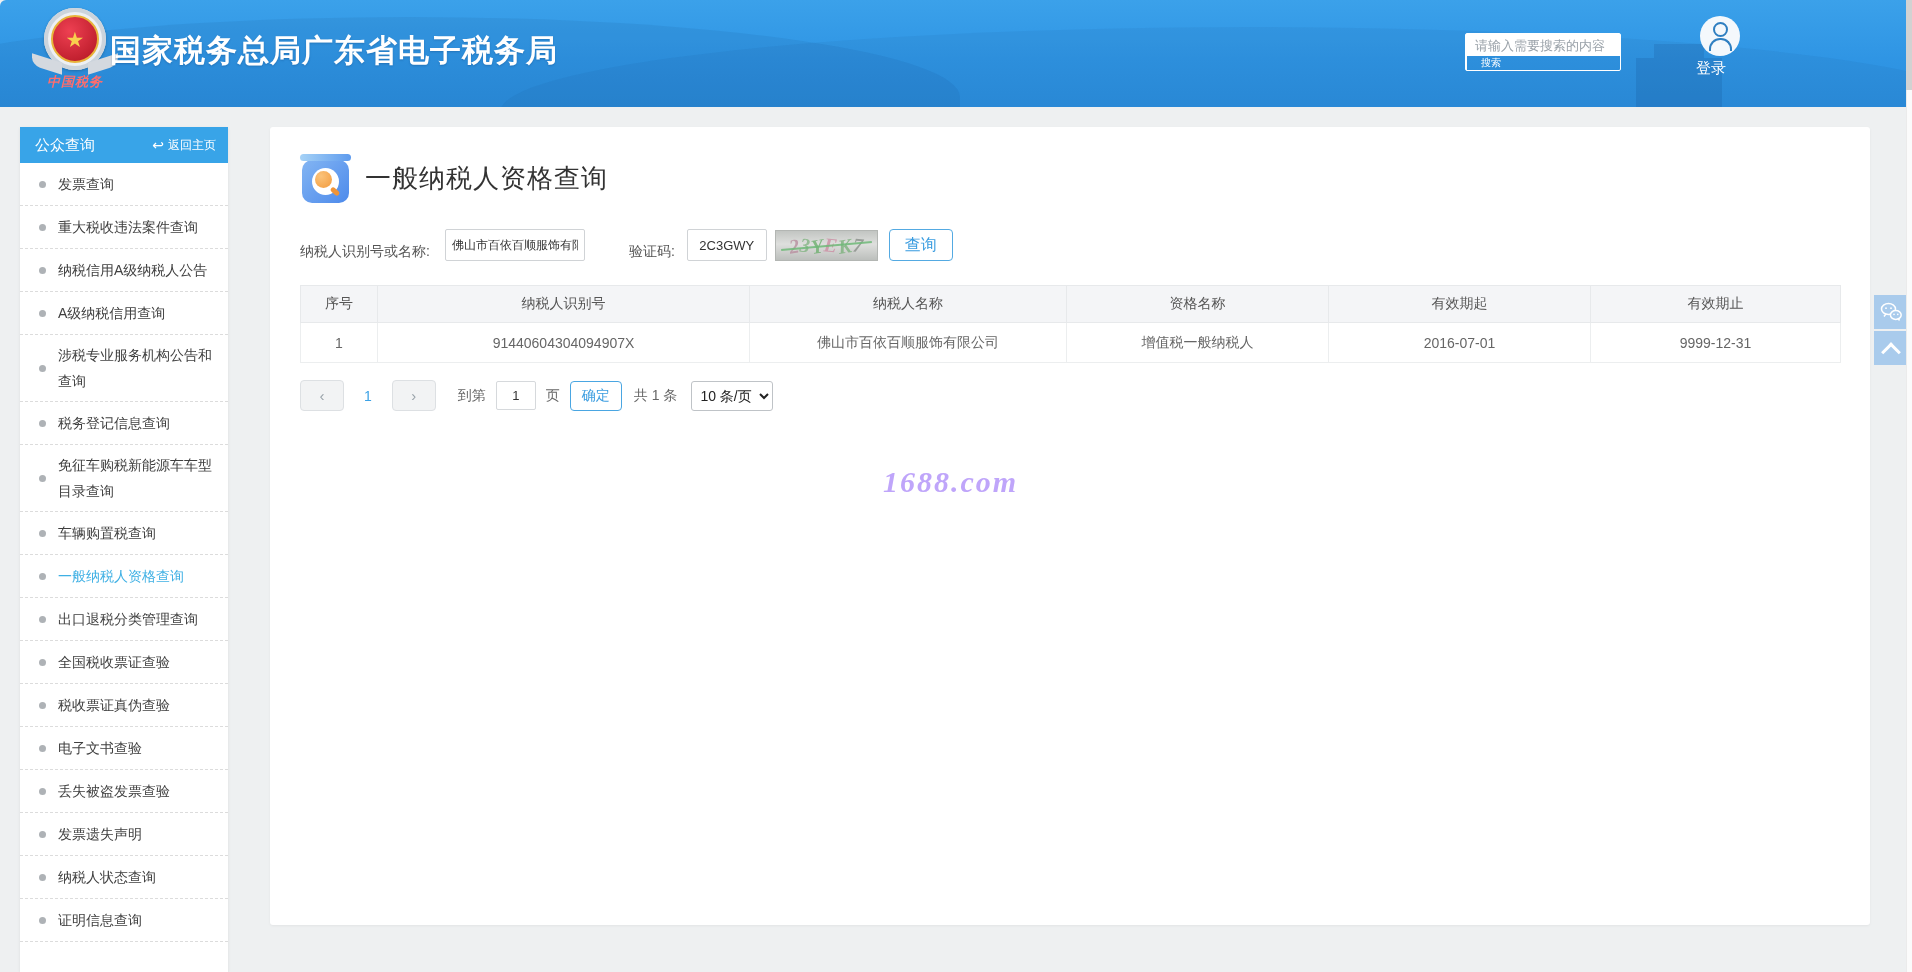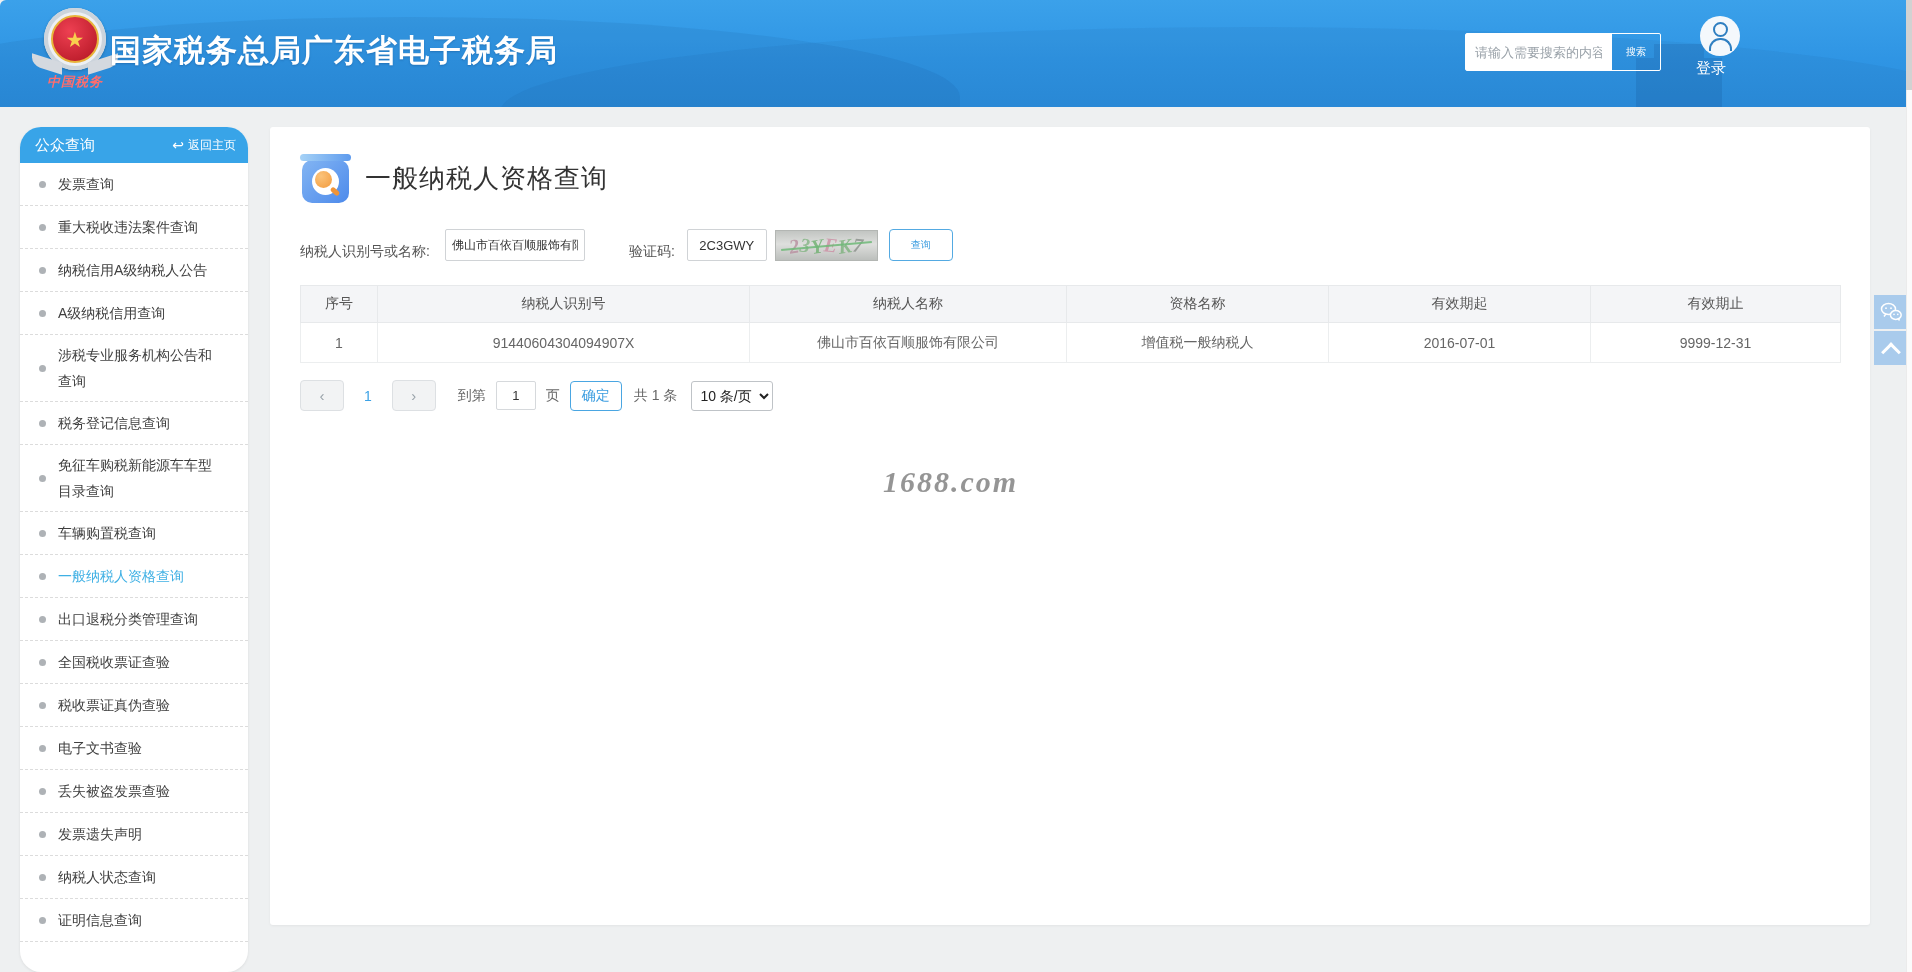--- a/index.html
+++ b/index.html
@@ -26,39 +26,39 @@
     border:2px solid #e8b33a; color:#f8cf4e; display:flex; align-items:center; justify-content:center;
     font-size:21px; line-height:1; }
   .wing { position:absolute; bottom:0; width:30px; height:12px; background:#d4d9df; }
   .wing.l { left:-12px; transform:skewY(18deg); border-radius:0 0 0 8px; }
   .wing.r { right:-12px; transform:skewY(-18deg); border-radius:0 0 8px 0; }
   .logo-caption { margin-top:3px; font-size:13px; font-weight:bold; font-style:italic;
     color:#ff6d6d; letter-spacing:1px; }
   .header-title { position:absolute; left:110px; top:30px; color:#fff; font-size:31px;
     font-weight:bold; letter-spacing:1px; text-shadow:0 1px 2px rgba(0,40,90,.25); }
 
-  .search-box { position:absolute; left:1465px; top:33px; width:196px; height:38px;
-    border:1px solid #fff; border-radius:2px; display:flex; }
+  .search-box { position:absolute; left:1465px; top:33px; width:156px; height:38px;
+    border:1px solid #fff; border-radius:2px; display:flex;flex-direction:column; }
   .search-box input { flex:1; min-width:0; border:none; outline:none; padding:0 9px;
     font-size:13px; color:#333; background:#fff; }
   .search-box input::placeholder { color:#9aa2a9; }
   .search-btn { width:49px; border:none; border-left:1px solid #fff; background:transparent;
     color:#fff; font-size:10px; cursor:pointer; }
 
   .login { position:absolute; left:1696px; top:16px; width:48px; cursor:pointer; }
   .avatar { position:relative; width:40px; height:40px; margin:0 auto; border-radius:50%; background:#f4f8fc; }
   .avatar:before { content:''; position:absolute; left:13px; top:6px; width:11px; height:11px;
     border:2px solid #2f7fc1; border-radius:50%; }
   .avatar:after { content:''; position:absolute; left:9px; bottom:5px; width:19px; height:11px;
     border:2px solid #2f7fc1; border-bottom:none; border-radius:11px 11px 0 0; }
   .login-label { margin-top:3px; color:#fff; font-size:15px; }
 
   
-  .sidebar { position:absolute; left:20px; top:127px; width:228px; bottom:0;
-    background:#fff; box-shadow:0 1px 3px rgba(0,0,0,.08); overflow:hidden;border-radius:21px; }
+  .sidebar { position:absolute; left:20px; top:127px; width:208px; bottom:0;
+    background:#fff; box-shadow:0 1px 3px rgba(0,0,0,.08); overflow:hidden; }
   .side-head { height:36px; background:#38a4e8; color:#fff; display:flex;
     align-items:center; justify-content:space-between; padding:0 12px 0 15px; }
   .side-head-title { font-size:15px; }
   .back-home { font-size:12px; display:flex; align-items:center; gap:4px; cursor:pointer; }
   .back-arrow { font-size:14px; line-height:1; }
   .side-item { display:flex; align-items:center; min-height:43px; padding:7px 16px 7px 19px;
     border-bottom:1px dashed #dcdcdc; cursor:pointer; background:#fff; }
   .dot { width:7px; height:7px; border-radius:50%; background:#aeb2b6; margin-right:12px; flex:0 0 auto; }
   .side-label { width:164px; font-size:14px; color:#404040; line-height:26px; }
   .side-item.active .side-label { color:#3fb0e4; }
@@ -89,21 +89,21 @@
   .captcha-img { position:relative; width:103px; height:31px; margin-left:8px; cursor:pointer;
     background:linear-gradient(180deg,#c2c5c2,#dedfdd 45%,#bcbfbc);
     border:1px solid #b3b6b3; overflow:hidden; text-align:center; padding-top:3px; }
   .captcha-img span { display:inline-block; font-family:"Liberation Serif","DejaVu Serif",serif;
     font-style:italic; font-weight:bold; font-size:20px; opacity:.8; letter-spacing:1px; }
   .captcha-img span:nth-child(odd) { transform:rotate(-9deg) translateY(1px); }
   .captcha-img span:nth-child(even) { transform:rotate(6deg); }
   .captcha-img:after { content:''; position:absolute; left:5px; right:5px; top:14px; height:2px;
     background:rgba(110,185,120,.85); transform:rotate(-5deg); }
   .btn-query { width:64px; height:32px; margin-left:11px; background:#fff;
-    border:1px solid #54aae2; border-radius:4px; color:#3b9de0; font-size:10px; cursor:pointer; }
+    border:1px solid #54aae2; border-radius:4px; color:#3b9de0; font-size:16px; cursor:pointer; }
 
   table.result { border-collapse:collapse; margin:24px 30px 0 30px; width:1540px; table-layout:fixed; }
   table.result th { height:37px; background:#f4f5f7; border:1px solid #e7e9eb;
     font-weight:normal; font-size:14px; color:#555; }
   table.result td { height:40px; border:1px solid #eceeef; border-top:none;
     text-align:center; font-size:14px; color:#666; }
 
   .pager { display:flex; align-items:center; margin:17px 0 0 30px; font-size:14px; color:#666; }
   .pg-btn { width:44px; height:31px; background:#f2f3f4; border:1px solid #dde0e3; border-radius:4px;
     color:#99a2a9; font-size:15px; cursor:pointer; display:flex; align-items:center; justify-content:center; }
@@ -111,21 +111,21 @@
   .pg-goto { margin-left:22px; }
   .pg-input { width:40px; height:29px; margin:0 10px; border:1px solid #d6d9dc; border-radius:2px;
     text-align:center; font-size:13px; color:#333; outline:none; }
   .pg-confirm { width:52px; height:30px; margin:0 12px 0 10px; background:#fff;
     border:1px solid #4aa6e2; border-radius:4px; color:#3b9de0; font-size:14px; cursor:pointer; }
   .pg-total { margin-right:14px; white-space:nowrap; }
   .pg-size { height:30px; border:1px solid #bfc3c7; border-radius:3px; font-size:14px;
     color:#222; background:#fff; padding:0 4px; }
 
   .watermark { position:absolute; left:613px; top:338px; font-family:"Liberation Serif","DejaVu Serif",serif;
-    font-style:italic; font-weight:bold; font-size:30px; color:#404040; opacity:.55; letter-spacing:2px; }
+    font-style:italic; font-weight:bold; font-size:30px; color:#8b5cf6; opacity:.55; letter-spacing:2px; }
 
   
   .float-btns { position:absolute; left:1874px; top:295px; width:34px; }
   .fbtn { width:34px; height:34px; background:#a9cbec; margin-bottom:2px; cursor:pointer;
     display:flex; align-items:center; justify-content:center; }
   .chev-up { width:14px; height:14px; border-left:3px solid #fff; border-top:3px solid #fff;
     transform:rotate(45deg) translate(3px,3px); }
   .scroll-strip { position:absolute; right:0; top:0; width:6px; height:972px;
     background:#fbfbfb; border-left:1px solid #ebebeb; }
   .scroll-thumb { position:absolute; right:0; top:0; width:6px; height:90px; background:#d2d2d2; }

